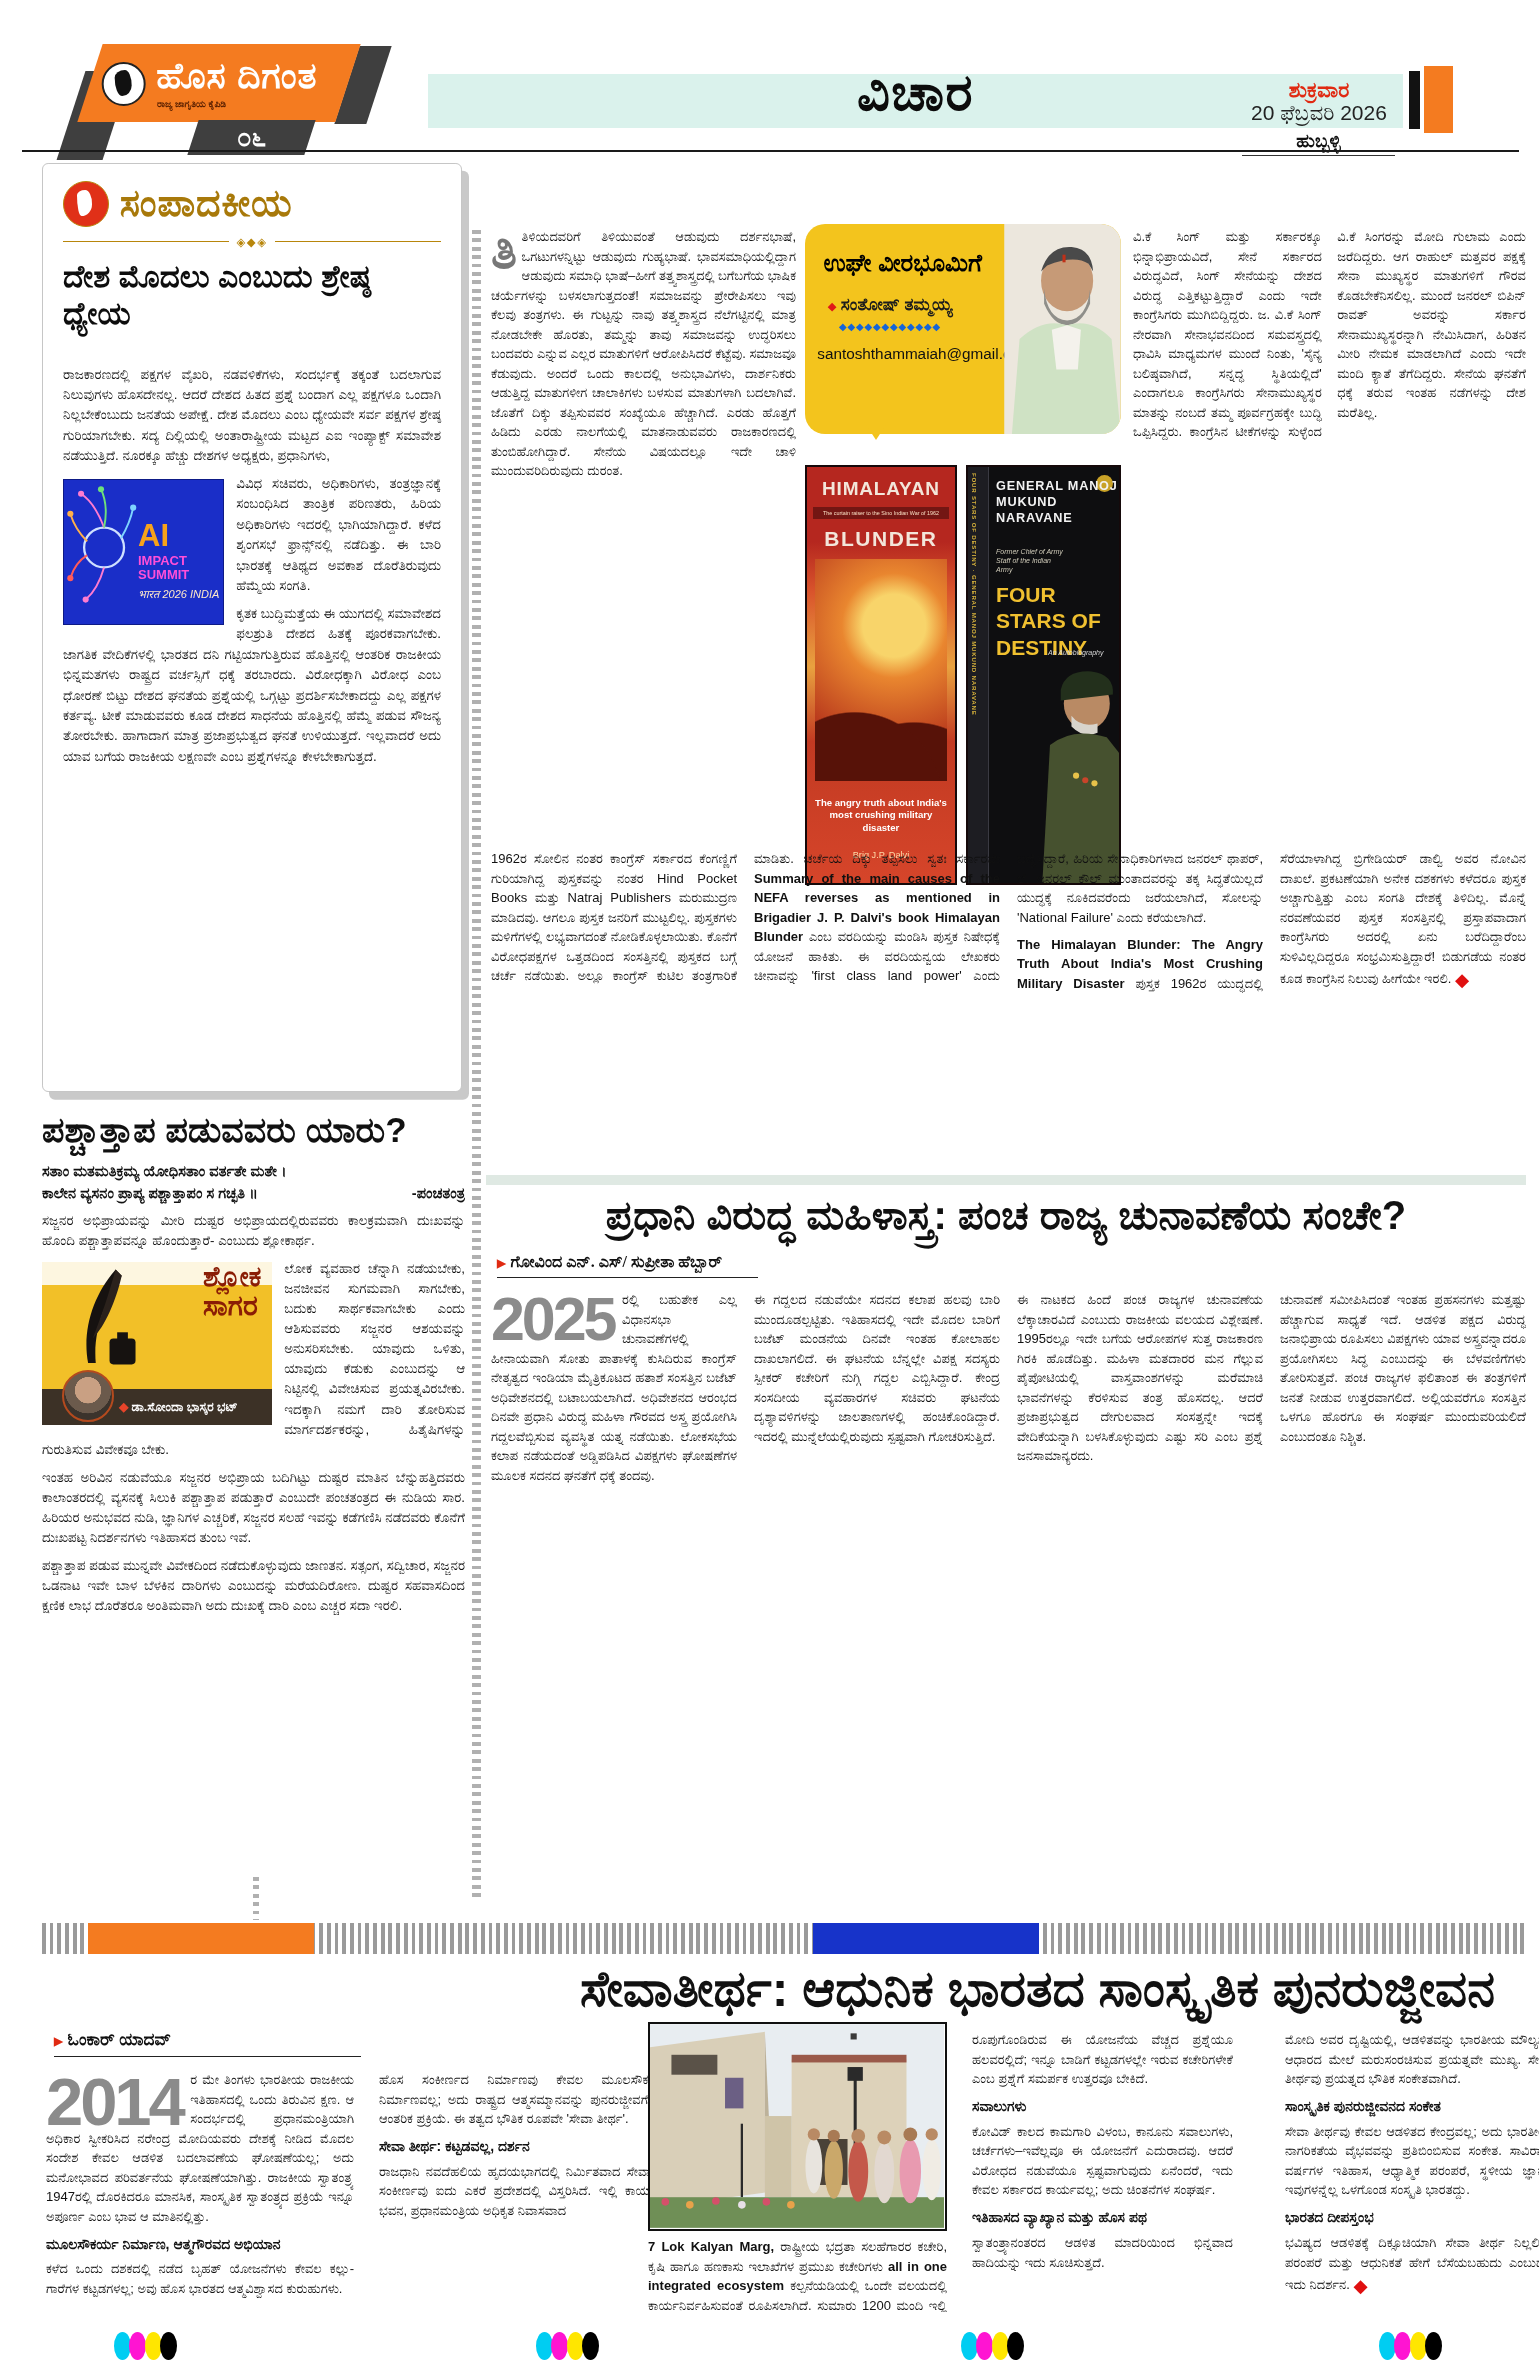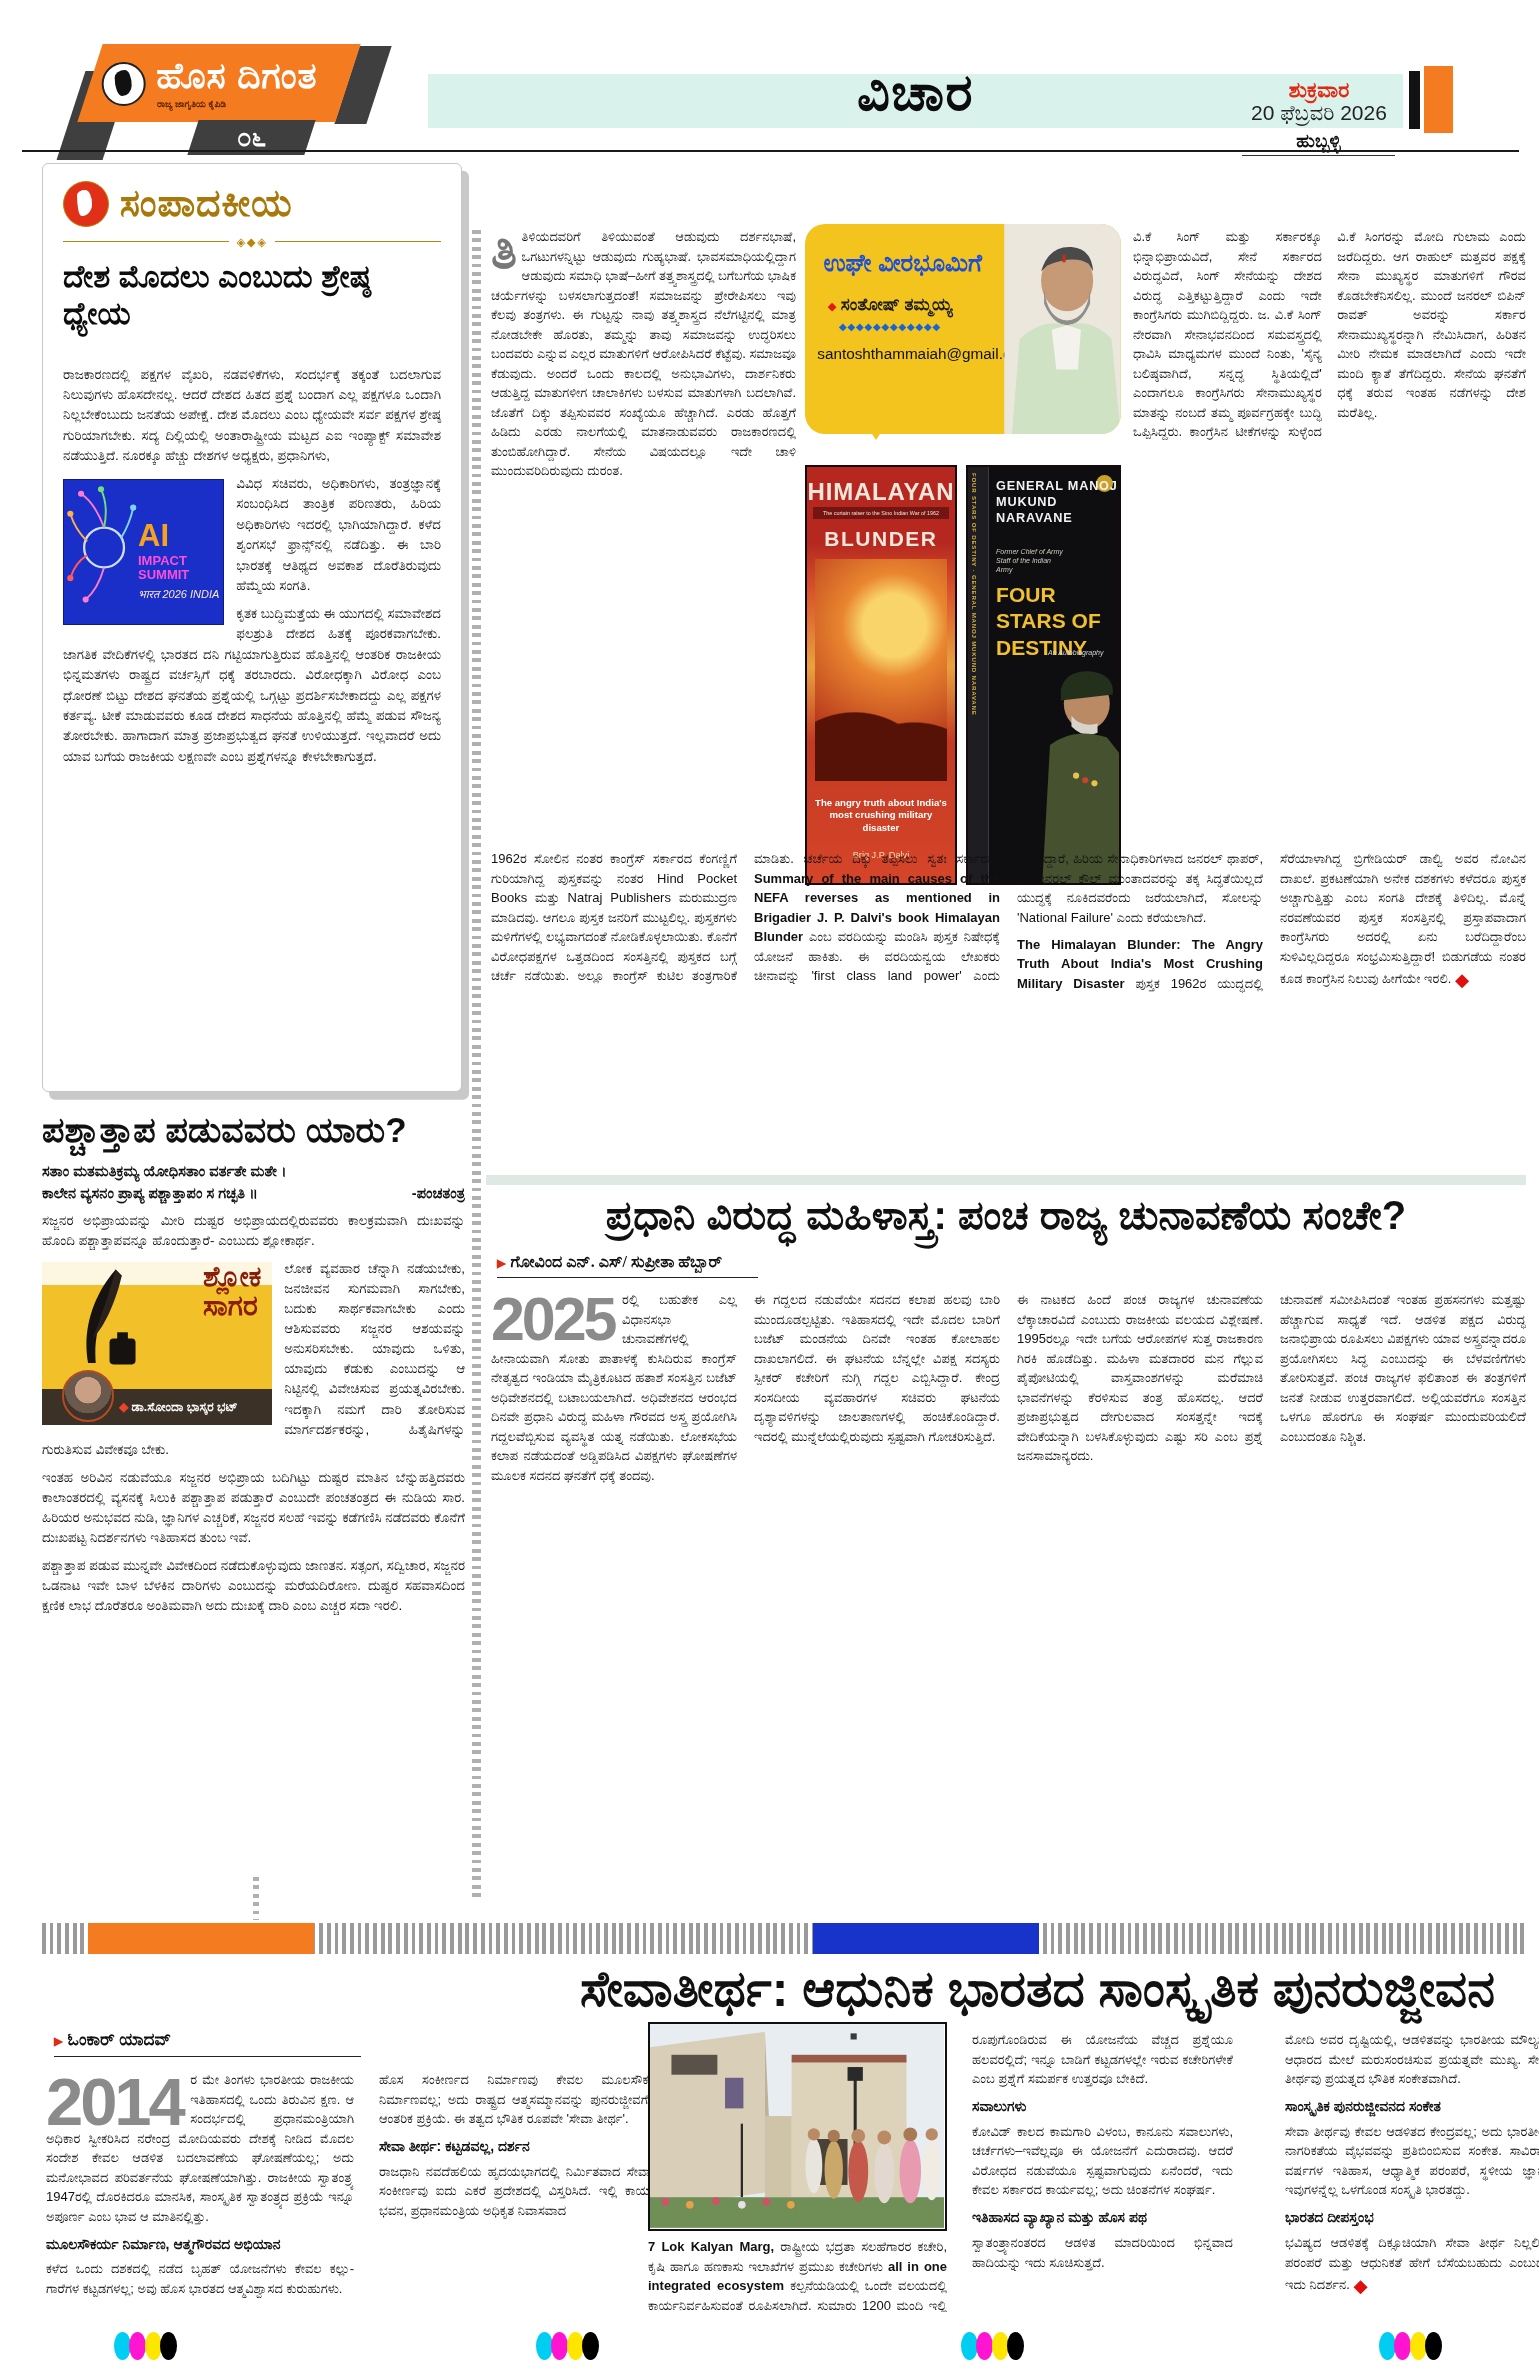--- a/index.html
+++ b/index.html
@@ -67,31 +67,31 @@
   .byline{font-size:16px;font-weight:bold;}
   .byline .mark{color:#e02a12;font-size:11.5px;margin-right:4.6px;}
   .byline-rule{border-bottom:1.5px solid #222;padding-bottom:6.1px;}
   .dropcap{float:left;font-weight:bold;color:#8b8b8b;letter-spacing:-3.1px;line-height:0.8;margin:4.6px 7.7px 0 0;}
   .endmark{color:#e01010;font-size:18.4px;vertical-align:middle;}
   .enbold{font-weight:bold;}
   .subhead{font-weight:bold;font-size:14px;margin:4.6px 0;}
   
   .bubble{position:relative;width:316px;height:210px;background:#f3c41d;border-radius:20px;}
   .bubble:after{content:"";position:absolute;left:54px;bottom:-23px;border:17px solid transparent;border-top:26px solid #f3c41d;}
-  .bub-title{position:absolute;left:18.4px;top:24.5px;font-size:24px;font-weight:bold;color:#1d4ed8;}
+  .bub-title{position:absolute;left:18.4px;top:24.5px;font-size:24px;font-weight:bold;color:#000000;}
   .bub-author{position:absolute;left:23px;top:71px;font-size:17px;font-weight:bold;color:#1c1c1c;}
   .bub-author .dot{color:#e01818;font-size:10.7px;margin-right:4.6px;}
   .bub-dots{position:absolute;left:34px;top:97px;color:#1565d8;font-size:10px;letter-spacing:0.8px;}
   .bub-email{position:absolute;left:12.3px;top:121px;font-size:15.3px;color:#101010;}
   .bub-photo{position:absolute;right:0;top:0;width:117px;height:210px;overflow:hidden;border-radius:0 20px 20px 0;}
   
   .books{display:flex;gap:9.2px;}
   .book{height:420px;border:2.3px solid #15090a;box-sizing:border-box;position:relative;overflow:hidden;}
   .book1{width:152px;background:linear-gradient(180deg,#b5271f 0 18%,#d9542c 30%,#e9a23f 48%,#c23a22 66%,#d6452a 100%);}
-  .book1 .t1{position:absolute;top:10.7px;left:0;right:0;text-align:center;color:#f3e6da;font-weight:bold;font-size:24px;letter-spacing:0.8px;}
+  .book1 .t1{position:absolute;top:10.7px;left:0;right:0;text-align:center;color:#f3e6da;font-weight:bold;font-size:19px;letter-spacing:0.8px;}
   .book1 .t2{position:absolute;top:60px;left:0;right:0;text-align:center;color:#f3e6da;font-weight:bold;font-size:21px;letter-spacing:1.5px;}
   .book1 .band{position:absolute;top:40px;left:6.1px;right:6.1px;height:12.3px;background:rgba(60,10,10,.55);color:#f9dfc4;
                font-size:5.4px;text-align:center;line-height:12.3px;}
   .book1 .art{position:absolute;top:92px;left:7.7px;right:7.7px;height:222px;
               background:radial-gradient(circle at 60% 30%,#f8d46a 0 18%,#e9862f 30%,#b93a1d 70%,#7c1d12 100%);}
   .book1 .art:after{content:"";position:absolute;bottom:0;left:0;right:0;height:92px;
               background:radial-gradient(circle at 30% 120%,#571208 0 60%,transparent 61%),radial-gradient(circle at 75% 130%,#571208 0 55%,transparent 56%);}
   .book1 .sub{position:absolute;bottom:49px;left:7.7px;right:7.7px;color:#fff;font-weight:bold;font-size:9.6px;text-align:center;line-height:1.3;}
   .book1 .auth{position:absolute;bottom:23px;left:0;right:0;color:#ffd9a8;font-size:9.2px;text-align:center;}
   .book2{width:155px;background:#0e0e10;}

